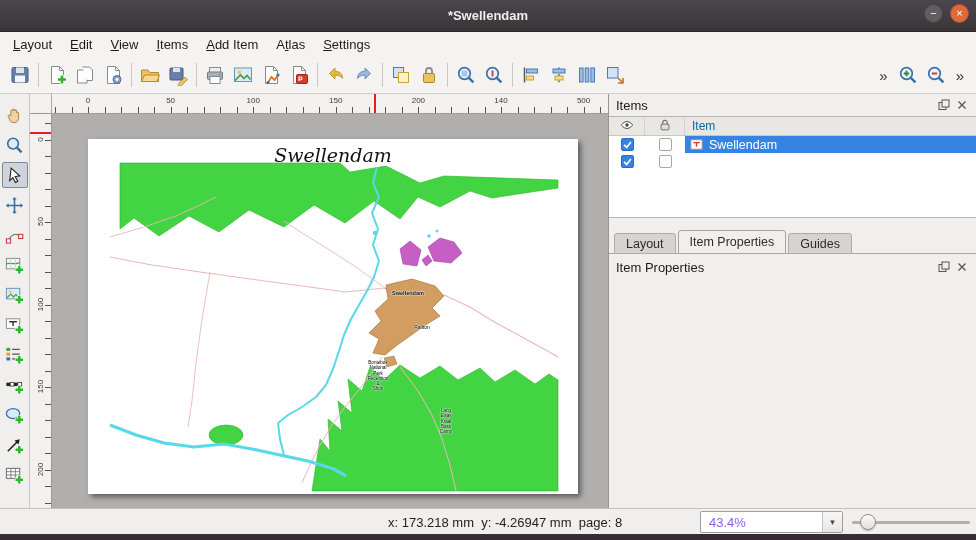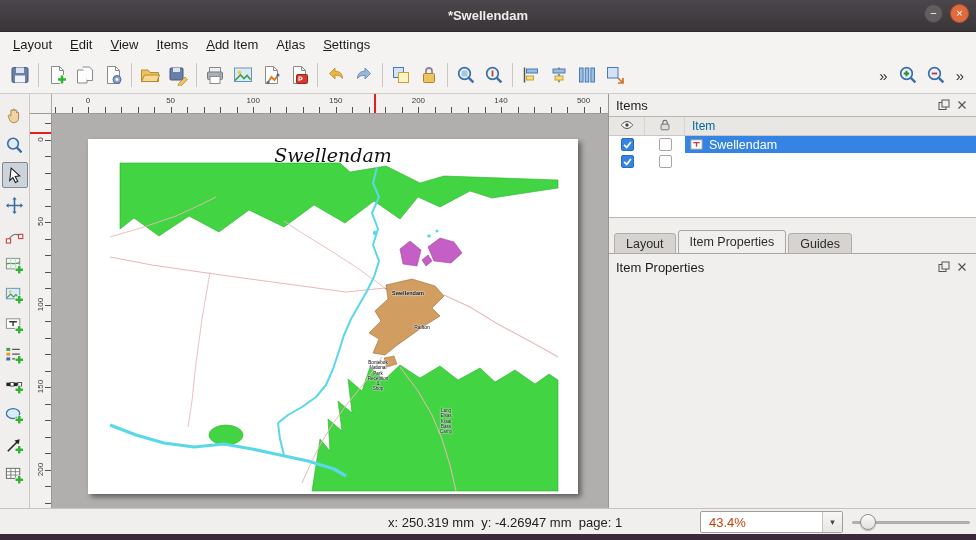--- a/index.html
+++ b/index.html
@@ -75,21 +75,21 @@
 .tabs-row{height:24px;display:flex;align-items:flex-end;padding-left:5px;background:#f0efed;position:relative;flex:none;margin-top:12px}
 .tabs-row::after{content:"";position:absolute;left:0;right:0;bottom:0;height:1px;background:#a8a5a2}
 .tab{position:relative;z-index:1;font-size:12.5px;color:#2c2c2c;padding:0 11px;border:1px solid #b0ada9;background:#d6d3d0;margin-right:2px;border-radius:3px 3px 0 0;height:21px;display:flex;align-items:center}
 .tab.active{background:#f0efed;height:24px;border-color:#a8a5a2}
 .props-empty{flex:1;background:#f0efed}
 
 
 .statusbar{position:absolute;left:0;right:0;top:508px;height:26px;background:#f0efed;border-top:1px solid #c6c3c0}
 .coords{position:absolute;left:388px;top:50%;transform:translateY(-50%);font-size:13px;color:#222;white-space:pre}
 .zoom-combo{position:absolute;right:133px;top:2px;width:143px;height:22px;background:#fff;border:1px solid #a19e9a;border-radius:2px;display:flex}
-.zoom-input{flex:1;border:none;outline:none;font-size:13px;padding:0 0 0 8px;font-family:inherit;color:#c2410c;background:transparent;min-width:0}
+.zoom-input{flex:1;border:none;outline:none;font-size:13px;padding:0 0 0 8px;font-family:inherit;color:#8b5cf6;background:transparent;min-width:0}
 .combo-arrow{width:20px;border-left:1px solid #c6c3c0;display:flex;align-items:center;justify-content:center;font-size:9px;color:#444;background:linear-gradient(#f8f7f6,#e8e6e3)}
 .zoom-slider{position:absolute;right:6px;top:0;width:118px;height:26px}
 .slider-track{position:absolute;left:0;right:0;top:12px;height:3px;background:#b1aeab;border-radius:2px}
 .slider-handle{position:absolute;left:8px;top:5px;width:16px;height:16px;border-radius:50%;background:linear-gradient(#fbfaf9,#e2dfdc);border:1px solid #928f8b;box-shadow:0 1px 1px rgba(0,0,0,.25)}
 .bottom-strip{position:absolute;left:0;right:0;bottom:0;height:6px;background:#392939}
 </style>
 </head>
 <body>
 
 <div class="window">
@@ -533,21 +533,21 @@
                 <path d="M2.5 2.5l7 7M9.5 2.5l-7 7" stroke="#555" stroke-width="1.3"></path>
               </svg>
             </span>
         </span>
       </div>
       <div class="props-empty"></div>
     </div>
   </div>
 
   <div class="statusbar">
-    <span class="coords">x: 250.319 mm  y: -4.26947 mm  page: 1</span>
+    <span class="coords">x: 173.218 mm  y: -4.26947 mm  page: 8</span>
     <div class="zoom-combo">
       <input class="zoom-input" value="43.4%" style="">
       <div class="combo-arrow">▾</div>
     </div>
     <div class="zoom-slider">
       <div class="slider-track"></div>
       <div class="slider-handle"></div>
     </div>
   </div>
   <div class="bottom-strip"></div>

